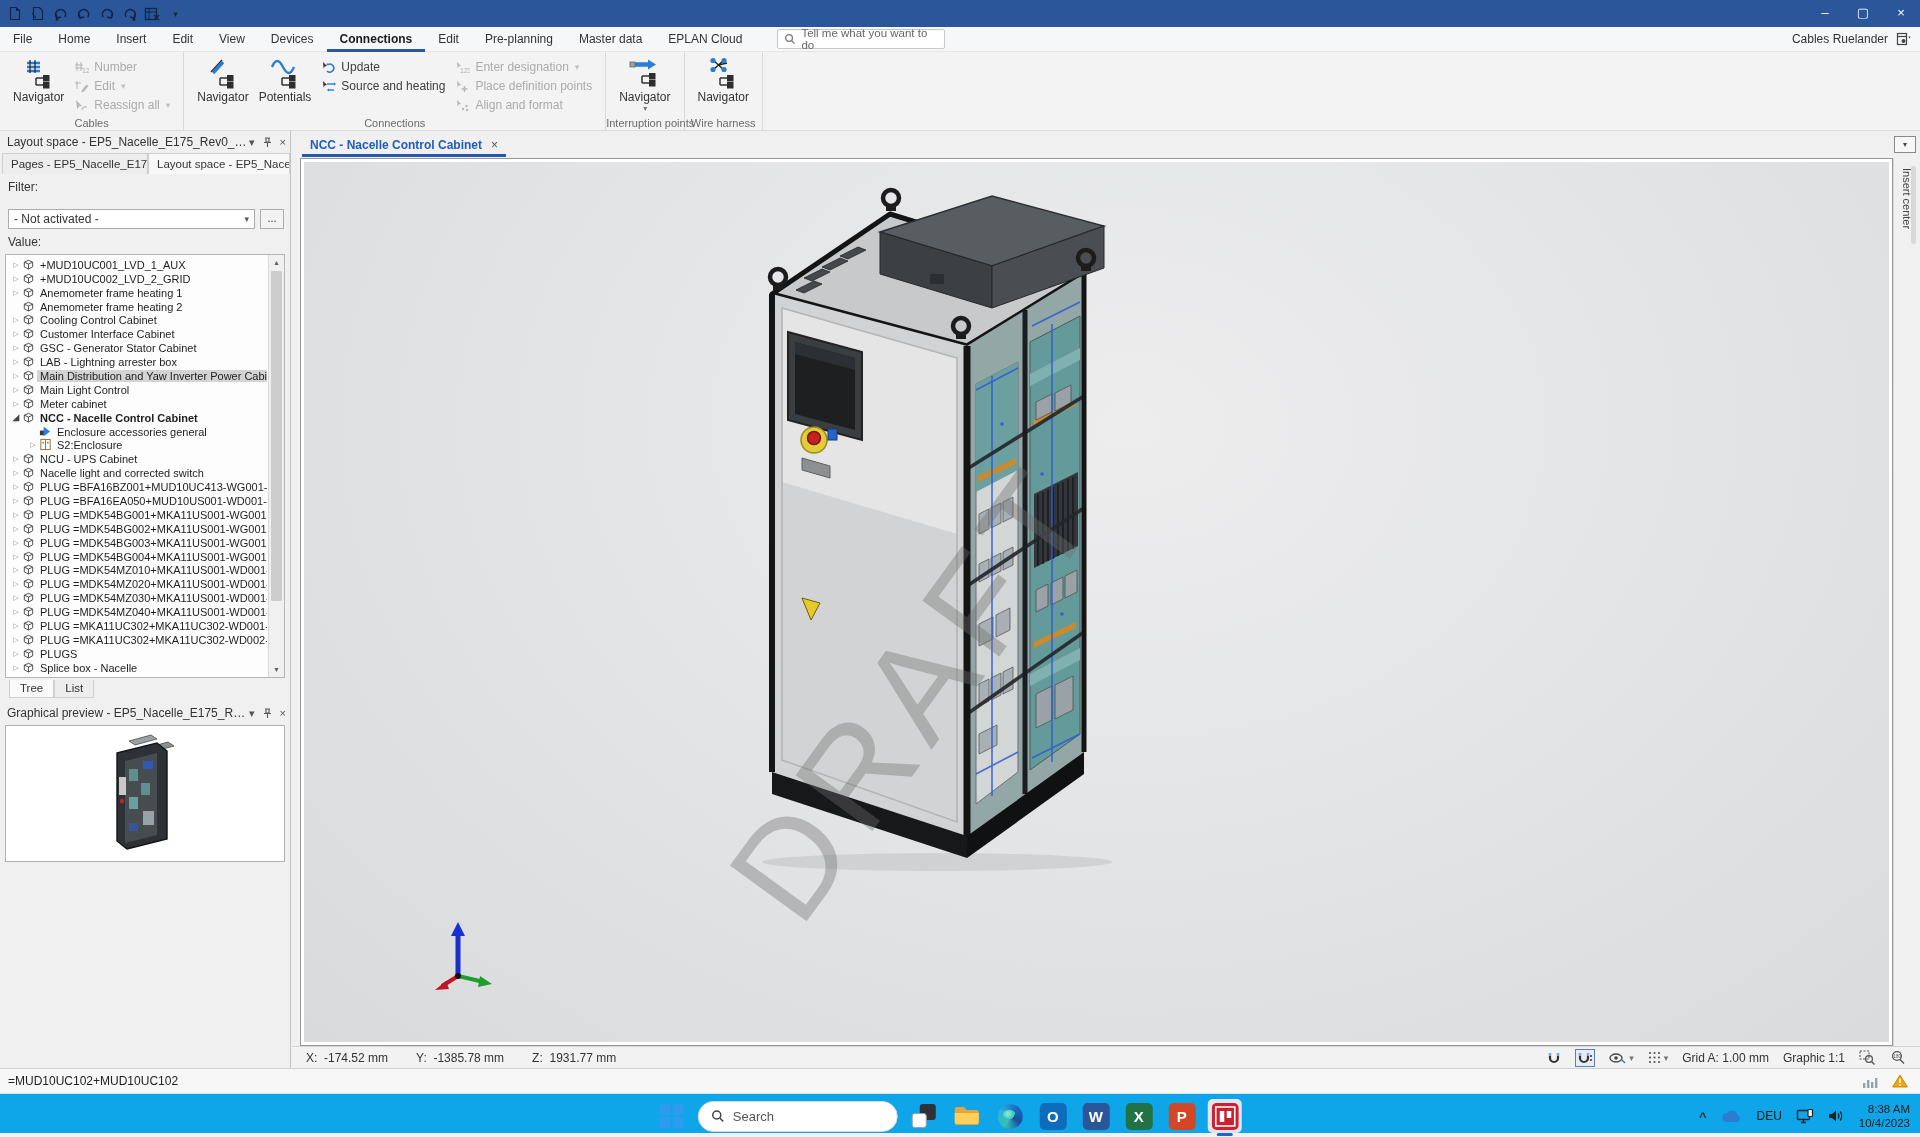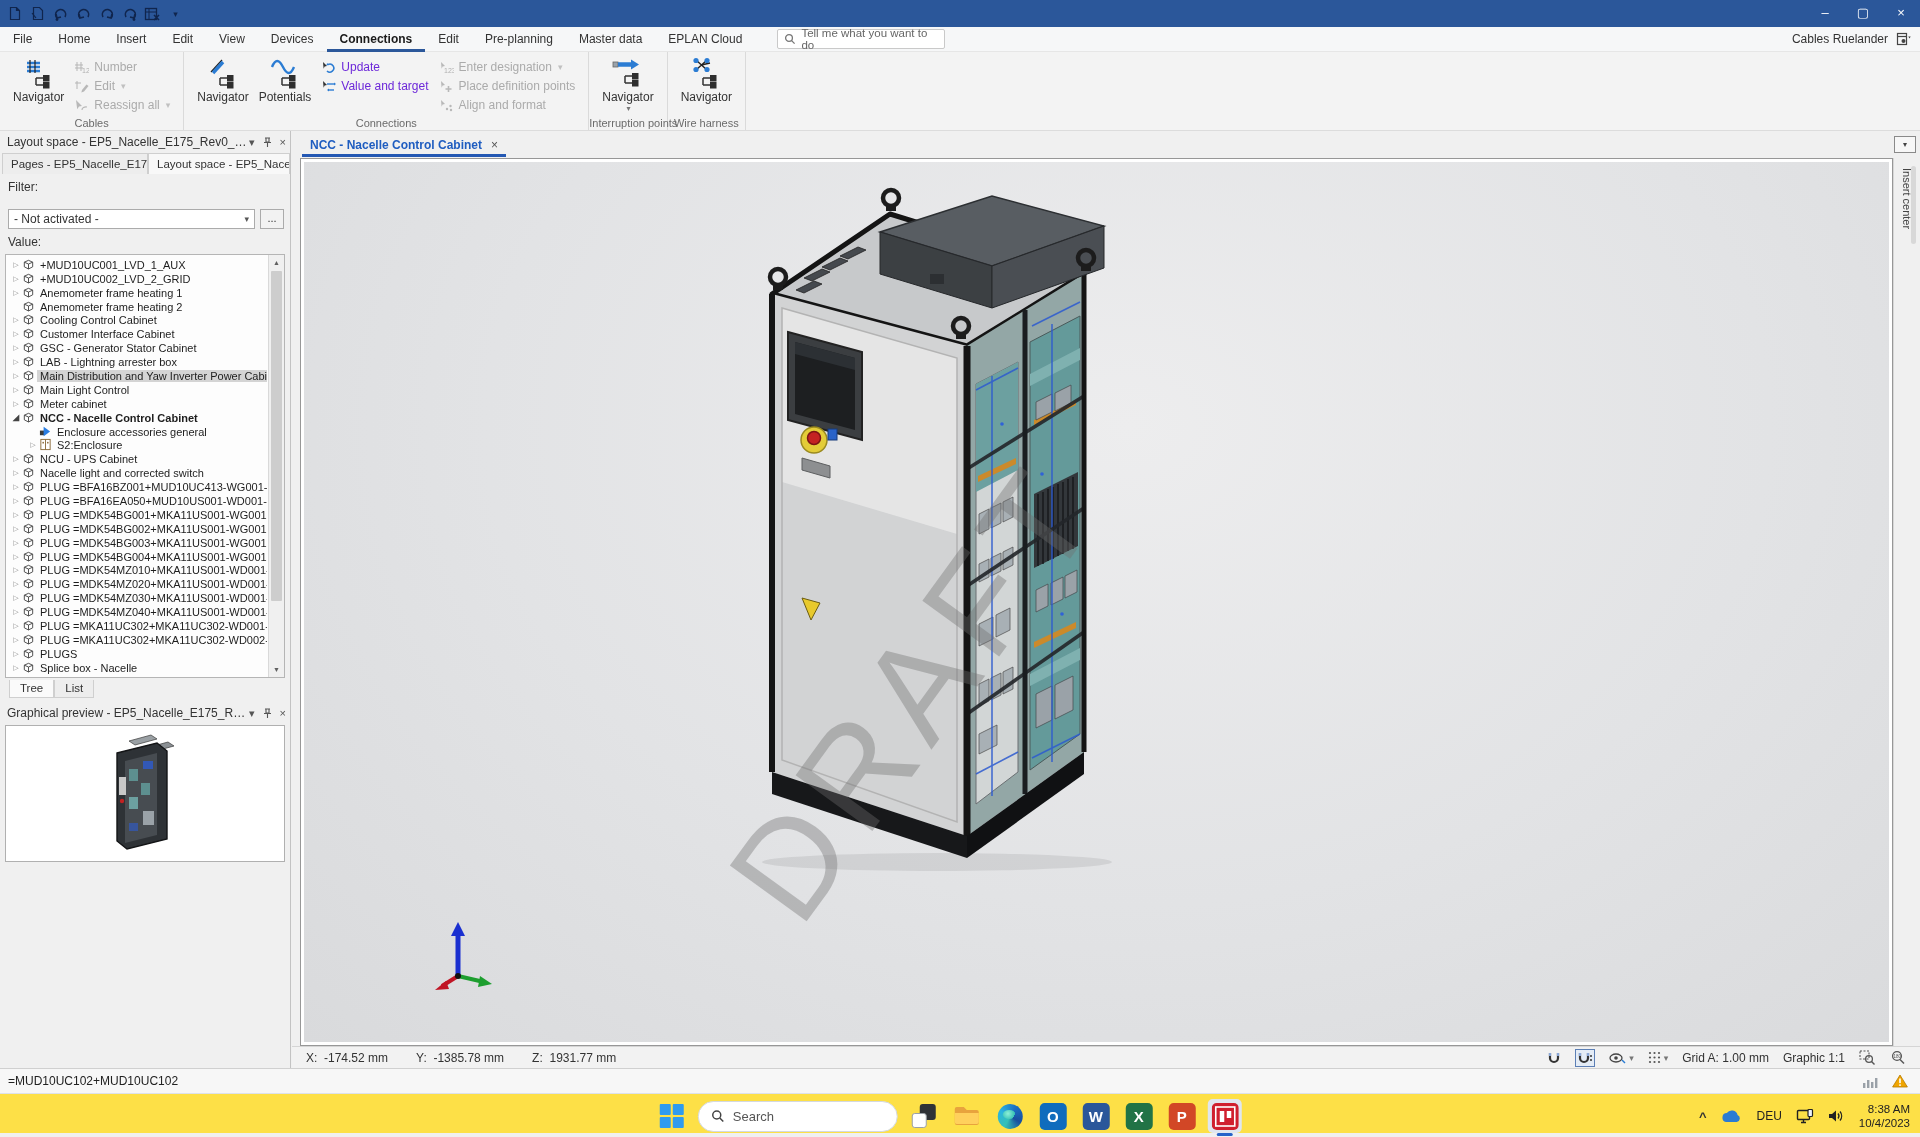--- a/index.html
+++ b/index.html
@@ -22,21 +22,21 @@
   #menu-search{margin-left:22px;width:168px;height:20px;background:#fff;border:1px solid #c9c9c9;border-radius:2px;display:flex;align-items:center;gap:5px;padding:0 6px;color:#666;font-size:11.5px}
   #menu-user{margin-left:auto;display:flex;align-items:center;gap:8px;padding-right:8px;color:#333}
 
   
   #ribbon{position:absolute;left:0;top:52px;width:1920px;height:79px;background:#f3f3f3;border-bottom:1px solid #dcdcdc;display:flex}
   .rgroup{position:relative;display:flex;align-items:flex-start;padding:2px 8px 15px 8px;border-right:1px solid #dadada}
   .rgroup-label{position:absolute;left:0;right:0;bottom:1px;text-align:center;font-size:11px;color:#6b6b6b;white-space:nowrap}
   .bigbtn{display:flex;flex-direction:column;align-items:center;justify-content:flex-start;min-width:56px;padding:3px 5px;font-size:12px;color:#333;text-align:center}
   .bigbtn .blabel{margin-top:2px;line-height:13px}
   .smallcol{display:flex;flex-direction:column;padding-top:3px}
-  .smallbtn{display:flex;align-items:center;gap:5px;height:19px;font-size:12px;color:#6d28d9;padding:0 5px;white-space:nowrap}
+  .smallbtn{display:flex;align-items:center;gap:5px;height:19px;font-size:12px;color:#404040;padding:0 5px;white-space:nowrap}
   .smallbtn.disabled,.bigbtn.disabled{color:#ababab}
   .ddarrow{font-size:9px;color:#777;margin-left:1px}
   .disabled .ddarrow{color:#c0c0c0}
 
   
   #leftcol{position:absolute;left:0;top:131px;width:291px;height:937px;background:#f0f0f0;border-right:1px solid #c3c3c3}
   .panel-hd{height:22px;display:flex;align-items:center;font-size:12px;color:#333;padding:0 4px 0 7px;white-space:nowrap;overflow:hidden}
   .panel-hd .hdtext{flex:0 1 auto;overflow:hidden;text-overflow:ellipsis}
   .panel-hd .hdicons{margin-left:auto;display:flex;gap:8px;color:#555;font-size:11px;align-items:center}
   .ptabs{height:21px;display:flex;padding-left:2px;font-size:11.5px;color:#333}
@@ -82,21 +82,21 @@
   #vpstatus .coord{margin-right:28px;white-space:nowrap}
   #vpstatus .rcluster{margin-left:auto;display:flex;align-items:center;gap:14px}
   .sbicon{display:flex;align-items:center;gap:2px}
   .sbicon.boxed{border:1px solid #5c7fb5;background:#e4ecf6;padding:1px 2px}
 
   
   #appstatus{position:absolute;left:0;top:1068px;width:1920px;height:25px;background:#f7f7f7;border-top:1px solid #d0d0d0;display:flex;align-items:center;font-size:12px;color:#222;padding:0 8px}
   #appstatus .asicons{margin-left:auto;display:flex;align-items:center;gap:14px;padding-right:4px}
 
   
-  #taskbar{position:absolute;left:0;top:1093px;width:1920px;height:40px;background:#fde047;border-top:1px solid #dde2ea}
+  #taskbar{position:absolute;left:0;top:1093px;width:1920px;height:40px;background:#0ea5e9;border-top:1px solid #dde2ea}
   #tb-center{position:absolute;left:50%;top:0;height:44px;transform:translateX(-52%);display:flex;align-items:center;gap:9px}
   .tbicon{width:34px;height:34px;border-radius:5px;display:flex;align-items:center;justify-content:center;position:relative}
   .tbicon.active{background:#dfe6f0}
   .tbicon.active::after{content:"";position:absolute;bottom:-3px;left:50%;transform:translateX(-50%);width:16px;height:3px;border-radius:2px;background:#2563c9}
   #tb-search{height:31px;width:200px;background:#fff;border:1px solid #d4d9e0;border-radius:16px;display:flex;align-items:center;gap:8px;padding:0 12px;font-size:13px;color:#555}
   .officeicon{width:27px;height:27px;border-radius:5px;color:#fff;font-weight:bold;font-size:15px;display:flex;align-items:center;justify-content:center}
   #tb-tray{position:absolute;right:10px;top:0;height:44px;display:flex;align-items:center;gap:14px;font-size:12px;color:#222}
   #tb-clock{text-align:right;font-size:11.5px;line-height:14px}
   .startsq{display:grid;grid-template-columns:11px 11px;grid-template-rows:11px 11px;gap:2px}
   .startsq div{background:#2e9bef;border-radius:1px}
@@ -264,21 +264,21 @@
         <span>Update</span>
       </div>
       <div class="smallbtn">
         <svg width="15" height="14" viewBox="0 0 15 14">
             <path d="M2 2 l4 4 l-2.4 .4 l-1 2.4 z" fill="#333"></path>
             <path d="M6 5 h7" stroke="#2b7cd3" stroke-width="1.4"></path>
             <path d="M13 3.5 v3 l2 -1.5 z" fill="#2b7cd3"></path>
             <path d="M7 11 h6" stroke="#2b7cd3" stroke-width="1.4"></path>
             <path d="M8 9.5 l-2 1.5 l2 1.5 z" fill="#2b7cd3"></path>
           </svg>
-        <span>Value and target</span>
+        <span>Source and heating</span>
       </div>
     </div>
     <div class="smallcol">
       <div class="smallbtn disabled">
         <svg width="15" height="14" viewBox="0 0 15 14">
             <path d="M2 2 l4 4 l-2.4 .4 l-1 2.4 z" fill="#b8b8b8"></path>
             <text x="5" y="13" font-size="7" fill="#b0b0b0" font-family="Liberation Sans">123</text>
           </svg>
         <span>Enter designation</span>
           <span class="ddarrow">▾</span>

